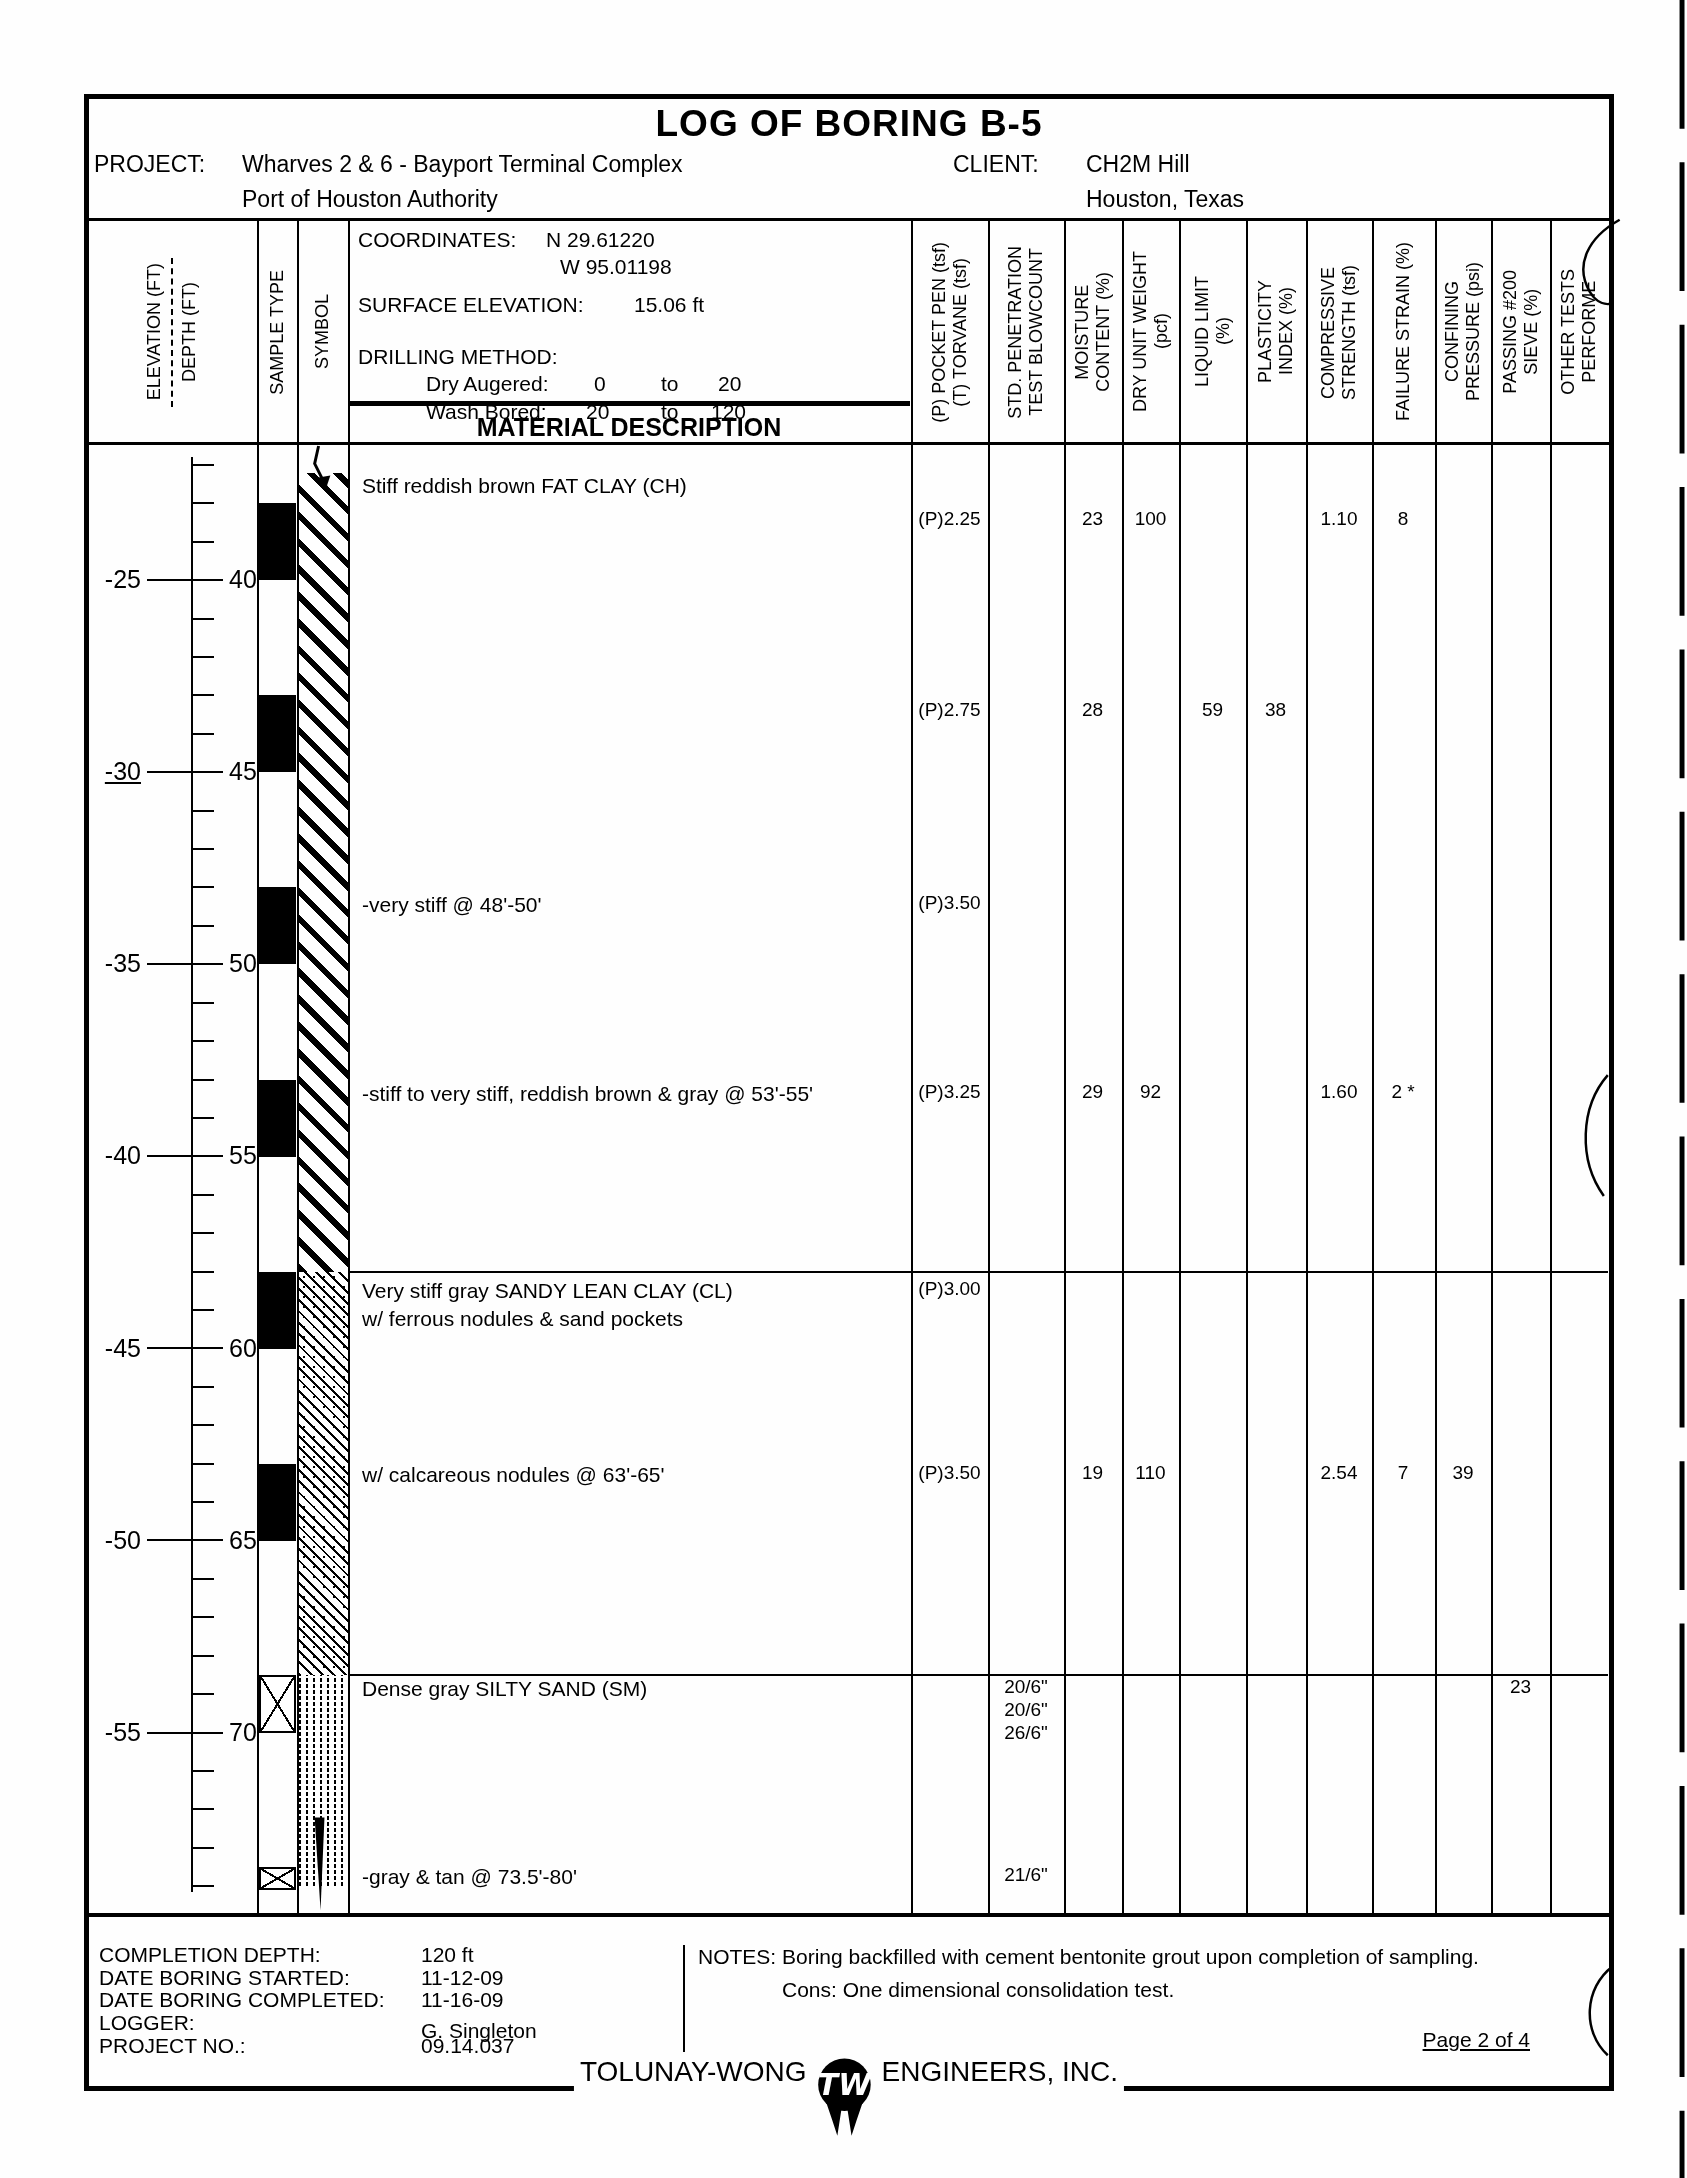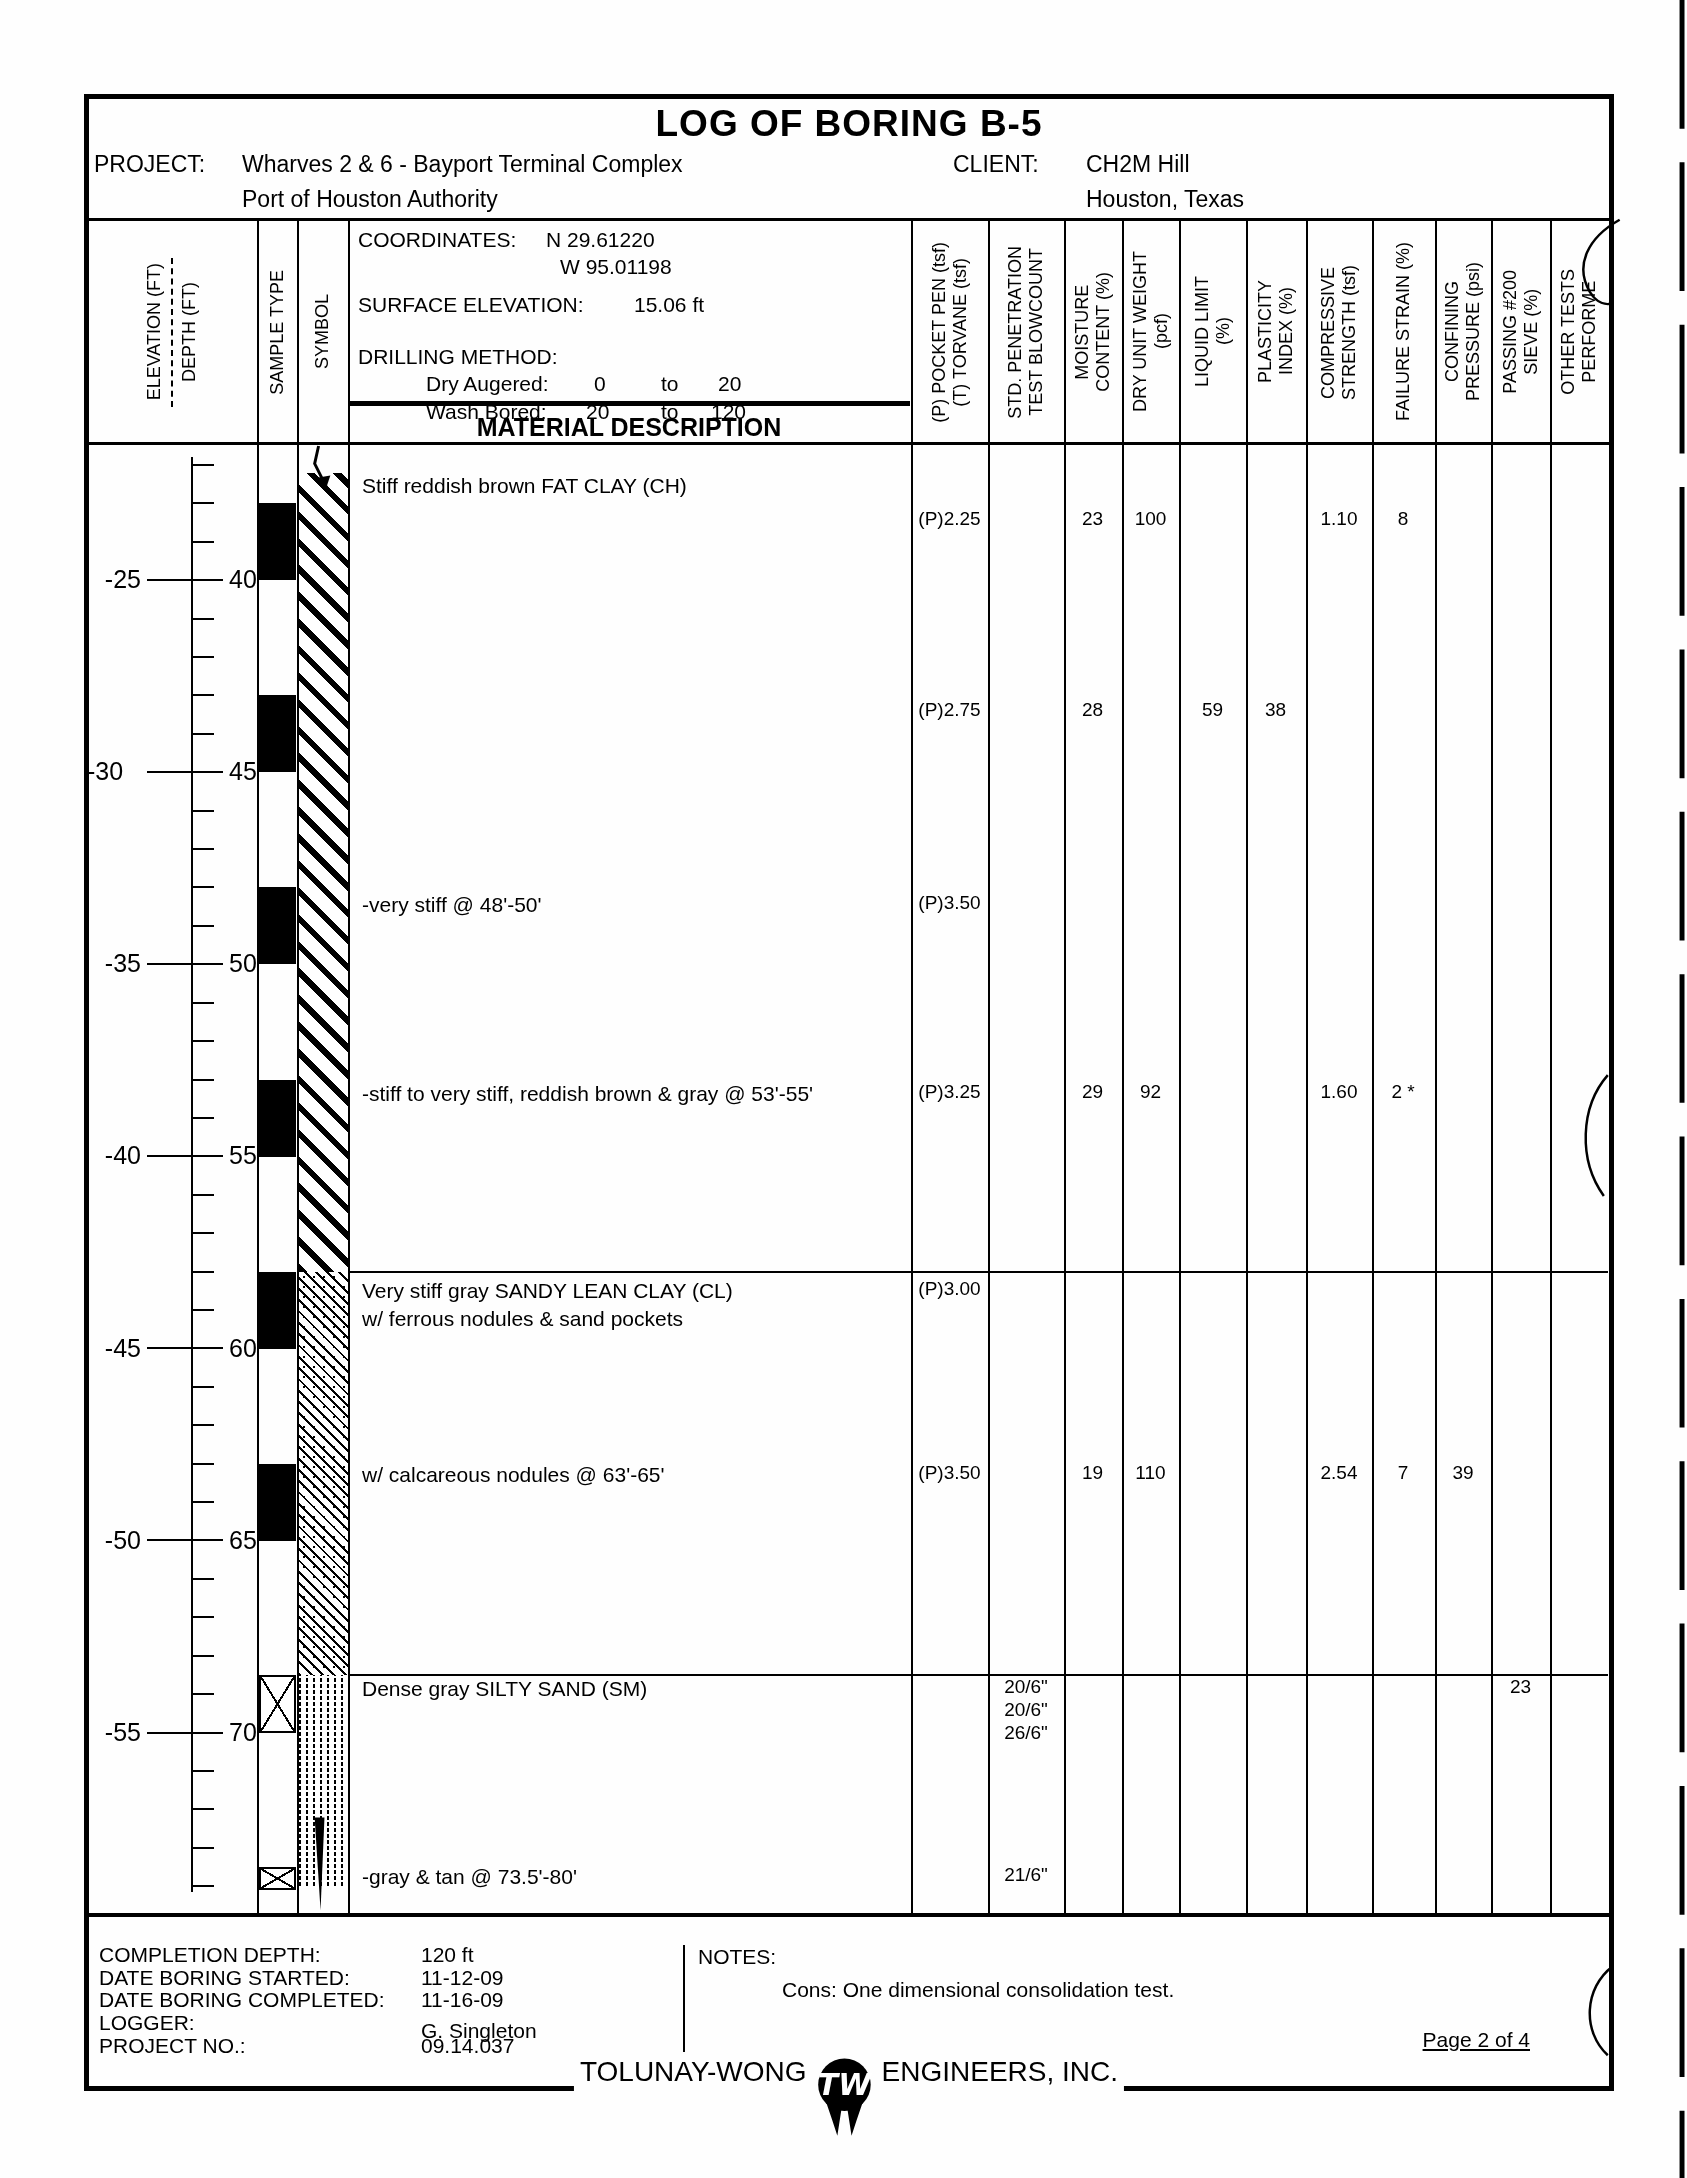--- a/index.html
+++ b/index.html
@@ -135,21 +135,21 @@
       <div class="tick" style="position: absolute; left: 193px; top: 1655px; width: 21px;"></div>
       <div class="tick" style="position: absolute; left: 193px; top: 1693px; width: 21px;"></div>
       <div class="tick" style="position: absolute; left: 193px; top: 1770px; width: 21px;"></div>
       <div class="tick" style="position: absolute; left: 193px; top: 1808px; width: 21px;"></div>
       <div class="tick" style="position: absolute; left: 193px; top: 1847px; width: 21px;"></div>
       <div class="tick" style="position: absolute; left: 193px; top: 1885px; width: 21px;"></div>
       <div class="tick" style="position: absolute; left: 147px; top: 579px; width: 76px;"></div>
       <div class="ticklabel" style="position: absolute; left: 87px; top: 565px; width: 54px; text-align: right;">-25</div>
       <div class="ticklabel" style="position: absolute; left: 229px; top: 565px; width: 59px;">40</div>
       <div class="tick" style="position: absolute; left: 147px; top: 771px; width: 76px;"></div>
-      <div class="ticklabel" style="position: absolute; left: 87px; top: 757px; width: 54px; ">-30</div>
+      <div class="ticklabel" style="position: absolute; left: 87px; top: 757px; width: 54px; text-align: right; text-decoration: underline;">-30</div>
       <div class="ticklabel" style="position: absolute; left: 229px; top: 757px; width: 59px;">45</div>
       <div class="tick" style="position: absolute; left: 147px; top: 963px; width: 76px;"></div>
       <div class="ticklabel" style="position: absolute; left: 87px; top: 949px; width: 54px; text-align: right;">-35</div>
       <div class="ticklabel" style="position: absolute; left: 229px; top: 949px; width: 59px;">50</div>
       <div class="tick" style="position: absolute; left: 147px; top: 1155px; width: 76px;"></div>
       <div class="ticklabel" style="position: absolute; left: 87px; top: 1141px; width: 54px; text-align: right;">-40</div>
       <div class="ticklabel" style="position: absolute; left: 229px; top: 1141px; width: 59px;">55</div>
       <div class="tick" style="position: absolute; left: 147px; top: 1347px; width: 76px;"></div>
       <div class="ticklabel" style="position: absolute; left: 87px; top: 1334px; width: 54px; text-align: right;">-45</div>
       <div class="ticklabel" style="position: absolute; left: 229px; top: 1334px; width: 59px;">60</div>
@@ -227,20 +227,21 @@
         <div class="ft-label" style="position: absolute; left: 337px; top: 49px;">11-12-09</div>
         <div class="ft-label" style="position: absolute; left: 15px; top: 71px;">DATE BORING COMPLETED:</div>
         <div class="ft-label" style="position: absolute; left: 337px; top: 71px;">11-16-09</div>
         <div class="ft-label" style="position: absolute; left: 15px; top: 94px;">LOGGER:</div>
         <div class="ft-label" style="position: absolute; left: 337px; top: 94px; margin-top: 8px;">G. Singleton</div>
         <div class="ft-label" style="position: absolute; left: 15px; top: 117px;">PROJECT NO.:</div>
         <div class="ft-label" style="position: absolute; left: 337px; top: 117px;">09.14.037</div>
       </div>
     <div class="edge" style="left:599px;top:28px;width:2px;height:119px;"></div>
     <div class="ft-label" style="left:614px;top:28px;">NOTES:</div>
+    <div class="ft-label" style="left:698px;top:28px;">Boring backfilled with cement bentonite grout upon completion of sampling.</div>
     <div class="ft-label" style="left:698px;top:61px;">Cons: One dimensional consolidation test.</div>
     <div class="ft-label" style="left:1317px;top:111px;width:129px;text-align:right;text-decoration:underline;">Page 2 of 4</div>
     <div id="company">
       <span>TOLUNAY-WONG</span>
       <svg width="71" height="91" viewBox="0 0 100 128" style="margin:0 2px -51px 2px;">
         <circle cx="50" cy="46" r="37" fill="#000"></circle>
         <path d="M24,70 Q33,96 40,118 L46,79 Z" fill="#000"></path>
         <path d="M76,70 Q67,96 60,118 L54,79 Z" fill="#000"></path>
         <text x="50" y="61" font-size="42" font-weight="bold" font-style="italic" fill="#fff" text-anchor="middle">TW</text>
       </svg>

